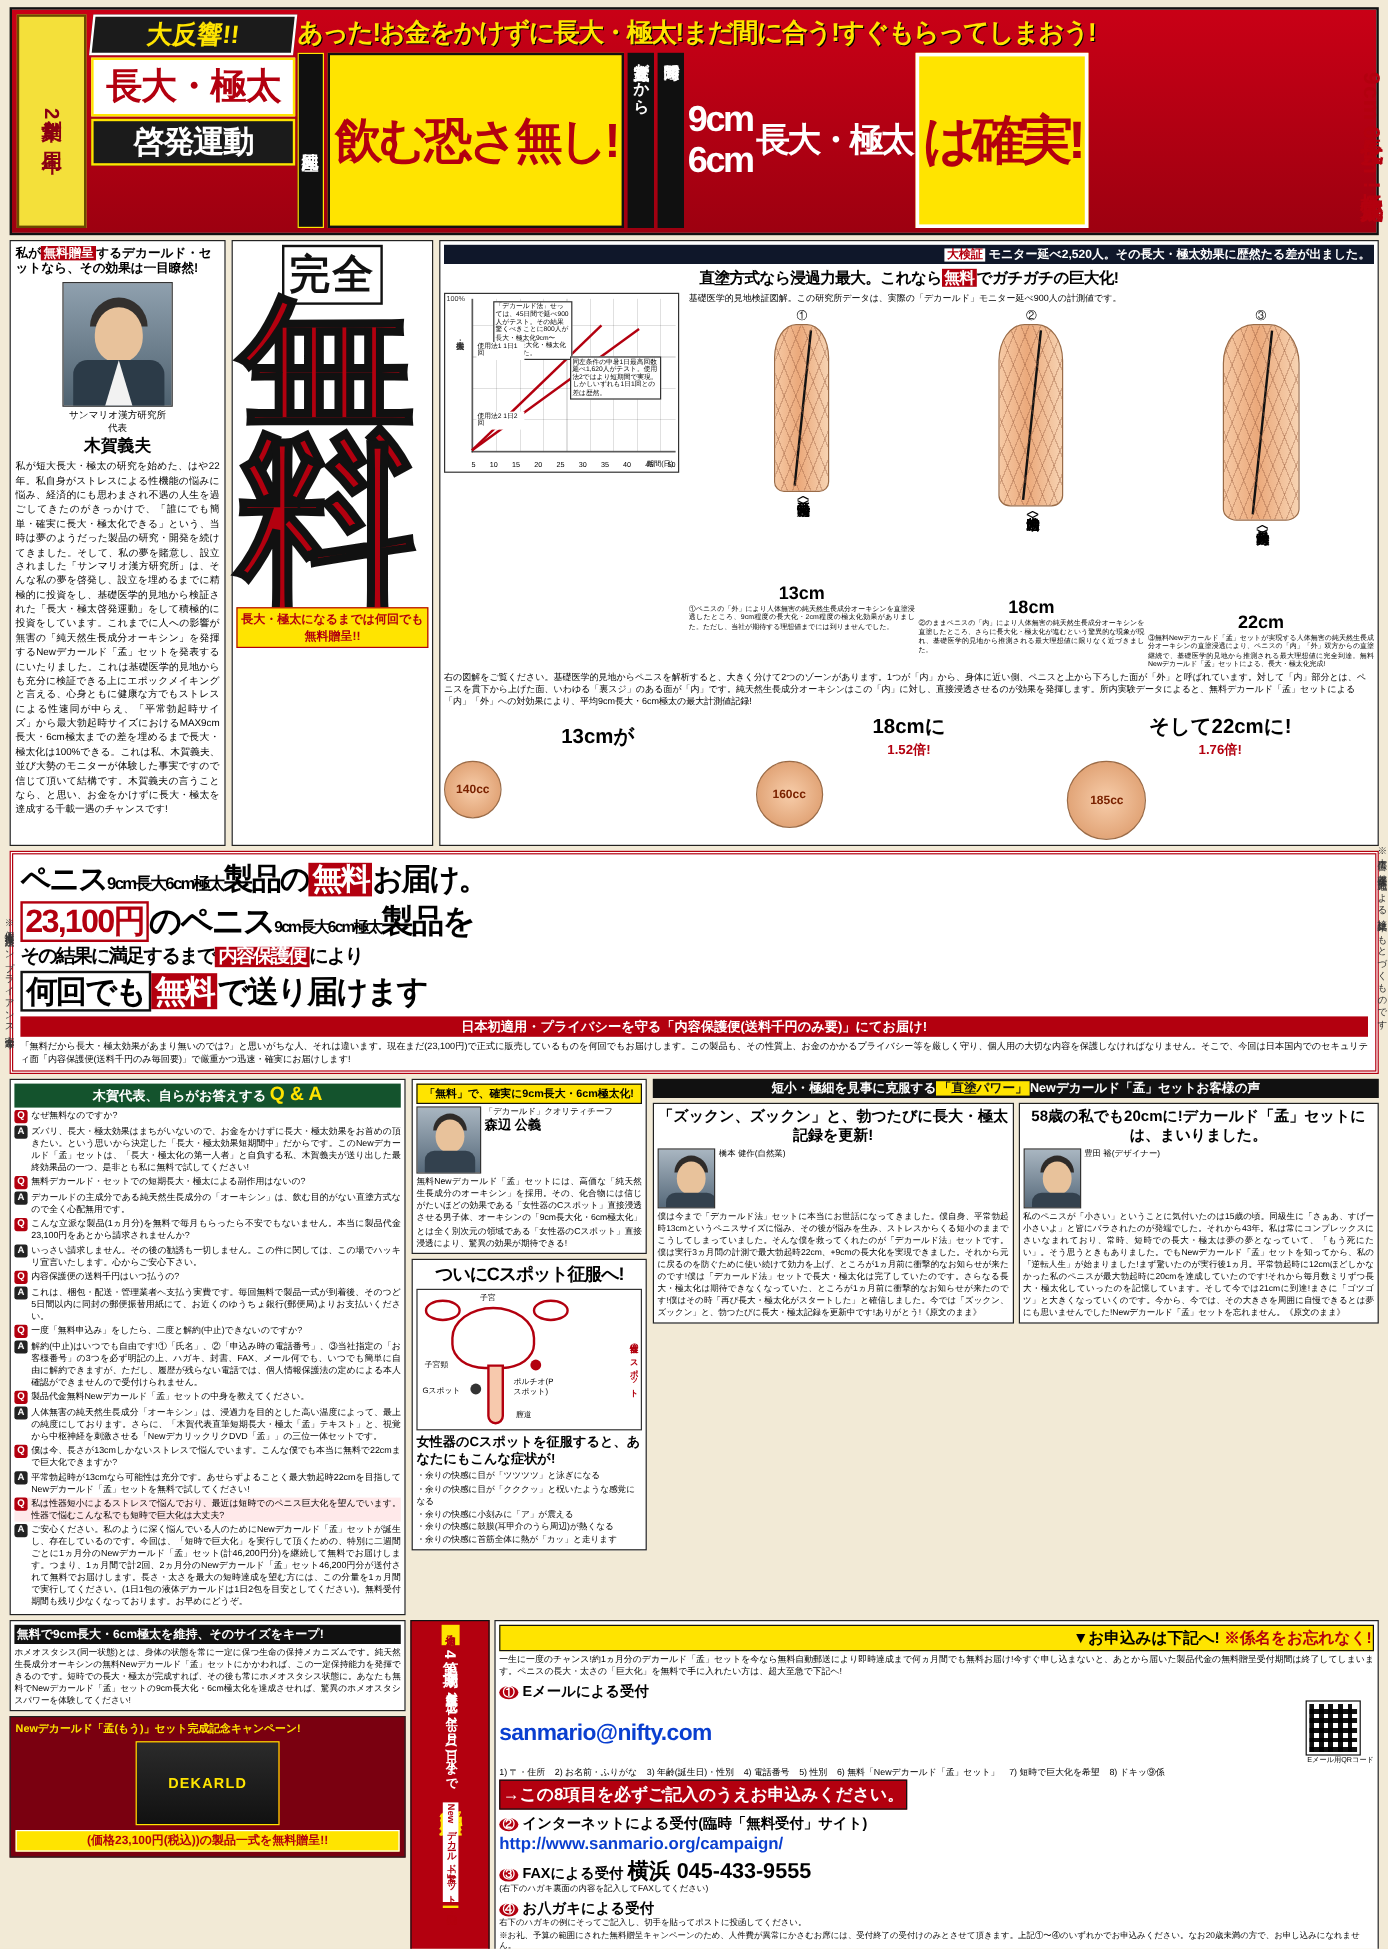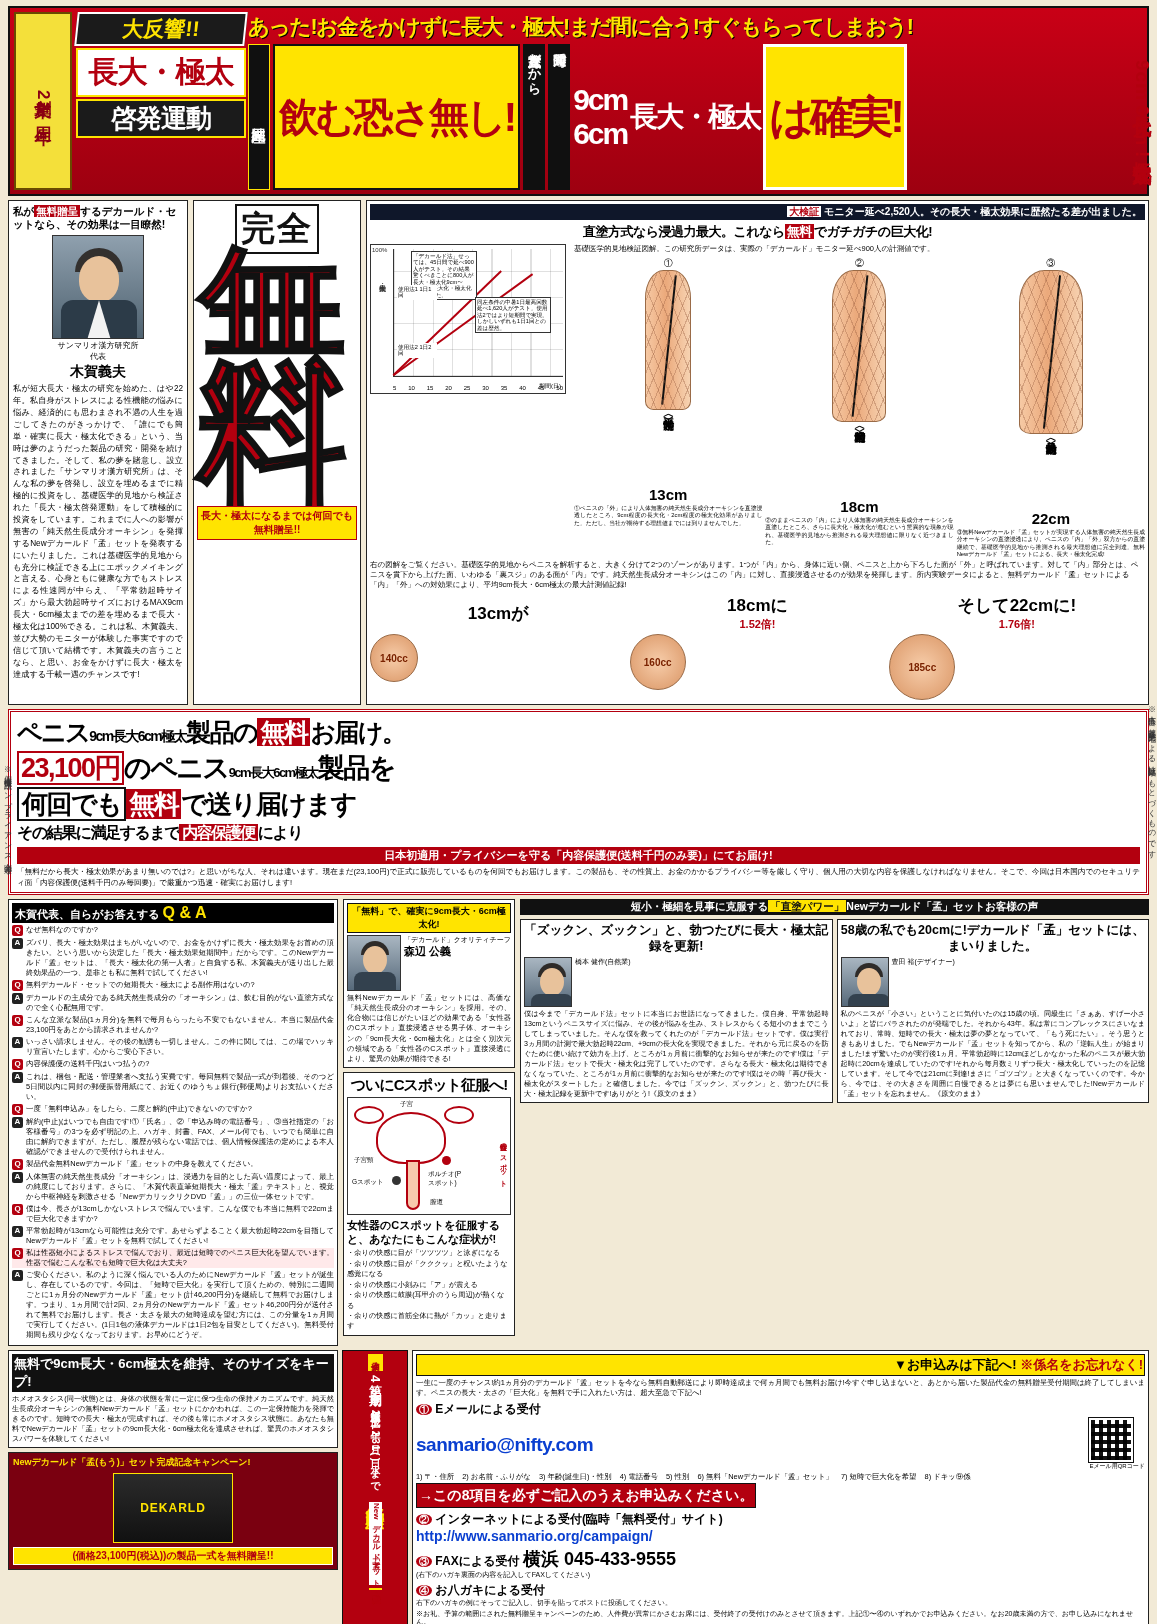--- a/index.html
+++ b/index.html
@@ -227,32 +227,32 @@
   .offer-l3 { font-size:26px; font-weight:bold; letter-spacing:-1.5px; margin-top:1px; }
   .offer-l3 .hl { background:#b3000f; color:#fff; padding:0 3px; }
   .offer-l3 .bx { border:2px solid #111; padding:0 3px; }
   .offer-note { background:#b3000f; color:#fff; font-size:11px; font-weight:bold;
     text-align:center; margin-top:3px; padding:1px; }
   .offer-fine { font-size:7.6px; line-height:1.4; margin-top:3px; text-align:justify; }
 
   
   .qa-band { display:flex; gap:5px; margin-top:4px; }
   .qa-col { width:330px; border:1px solid #222; background:#fff; padding:3px; }
-  .qa-head { background:#000000; color:#fff; font-size:11px; font-weight:bold; padding:1px 3px; }
+  .qa-head { background:#14532d; color:#fff; font-size:11px; font-weight:bold; padding:1px 3px;text-align:center; }
   .qa-head .qa { color:#ffe400; font-size:16px; }
   .qa-list { margin-top:2px; }
   .qa-item { display:flex; gap:3px; font-size:7.4px; line-height:1.35; margin-bottom:2px; }
   .qa-item .lab {
     flex:0 0 11px; height:11px; border-radius:2px; text-align:center;
     font-weight:bold; font-size:8px; color:#fff; background:#b3000f;
   }
   .qa-item .lab.a { background:#222; }
   .qa-item .txt { flex:1; text-align:justify; }
 
-  .mid-col { width:172px; display:flex; flex-direction:column; gap:4px; }
+  .mid-col { width:196px; display:flex; flex-direction:column; gap:4px; }
   .mid-card { border:1px solid #222; background:#fff; padding:3px; }
   .mid-top { display:flex; gap:3px; }
   .mini-photo {
     width:54px; height:56px; background:linear-gradient(#a9b6c1,#56697a);
     border:1px solid #333; position:relative; overflow:hidden; flex:0 0 auto;
   }
   .mini-photo .f { position:absolute; left:15px; top:10px; width:24px; height:28px;
     background:#e8c29b; border-radius:50%; }
   .mini-photo .h { position:absolute; left:13px; top:5px; width:28px; height:14px;
     background:#2e2b29; border-radius:14px 14px 0 0; }
@@ -297,21 +297,21 @@
   .voice-row { display:flex; gap:4px; }
   .voice-card { flex:1; border:1px solid #222; background:#fff; padding:3px; }
   .voice-title { font-size:12.5px; font-weight:bold; line-height:1.25; text-align:center; }
   .voice-meta { display:flex; gap:3px; align-items:flex-start; margin-top:2px; }
   .voice-body { font-size:7.1px; line-height:1.42; text-align:justify; margin-top:2px; }
 
   
   .apply-band { display:flex; gap:4px; margin-top:4px; }
   .apply-left { width:330px; display:flex; flex-direction:column; gap:4px; }
   .apply-left .card { border:1px solid #222; background:#fff; padding:3px; }
-  .homeo-title { background:#111; color:#fff; font-size:13px; font-weight:bold; padding:1px 2px; }
+  .homeo-title { background:#111; color:#fff; font-size:10px; font-weight:bold; padding:1px 2px; }
   .dvd-card {
     border:1px solid #222; background:#7a0010; color:#fff; padding:4px; position:relative;
   }
   .dvd-head { font-size:9px; font-weight:bold; color:#ffe400; line-height:1.3; }
   .dvd-box {
     width:120px; height:70px; margin:4px auto; background:linear-gradient(#2b2b2b,#111);
     border:1px solid #ffe400; display:flex; align-items:center; justify-content:center;
     color:#ffe400; font-size:12px; font-weight:bold; letter-spacing:1px;
   }
   .dvd-price { background:#ffe400; color:#b3000f; font-size:10px; font-weight:bold;
@@ -535,25 +535,25 @@
     </div>
   </div>
 
   <div class="offer">
     <div class="offer-l1">
       <span>ペニス</span><small>9cm長大</small><small>6cm極太</small><span>製品の</span><span class="hl">無料</span><span>お届け。</span>
     </div>
     <div class="offer-l2">
       <span class="bx">23,100円</span><span>のペニス</span><small>9cm長大</small><small>6cm極太</small><span>製品を</span>
     </div>
+    <div class="offer-l3" style="font-size:16px">
+      <span>その結果に満足するまで</span><span class="hl">内容保護便</span><span>により</span>
+    </div>
     <div class="offer-l3">
       <span class="bx">何回でも</span><span class="hl">無料</span><span>で送り届けます</span>
-    </div>
-    <div class="offer-l3" style="font-size:16px">
-      <span>その結果に満足するまで</span><span class="hl">内容保護便</span><span>により</span>
     </div>
     <div class="offer-note">日本初適用・プライバシーを守る「内容保護便(送料千円のみ要)」にてお届け!</div>
     <div class="offer-fine">「無料だから長大・極太効果があまり無いのでは?」と思いがちな人、それは違います。現在まだ(23,100円)で正式に販売しているものを何回でもお届けします。この製品も、その性質上、お金のかかるプライバシー等を厳しく守り、個人用の大切な内容を保護しなければなりません。そこで、今回は日本国内でのセキュリティ面「内容保護便(送料千円のみ毎回要)」で厳重かつ迅速・確実にお届けします!</div>
   </div>
 
   <div class="qa-band">
 
     <div class="qa-col">
       <div class="qa-head">
         <span>木賀代表、自らがお答えする</span>

